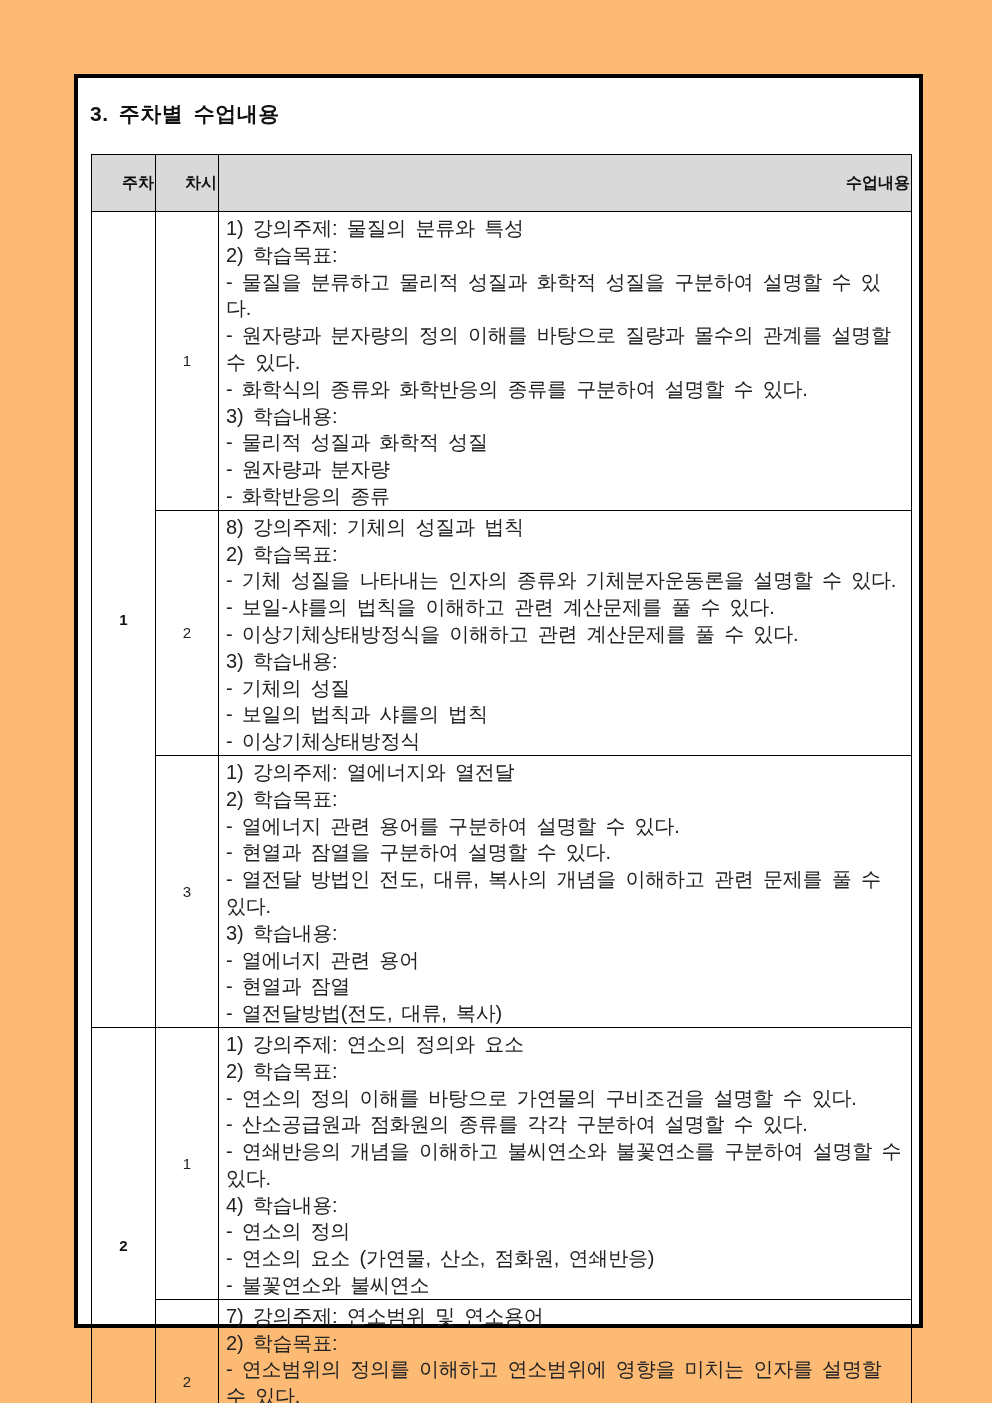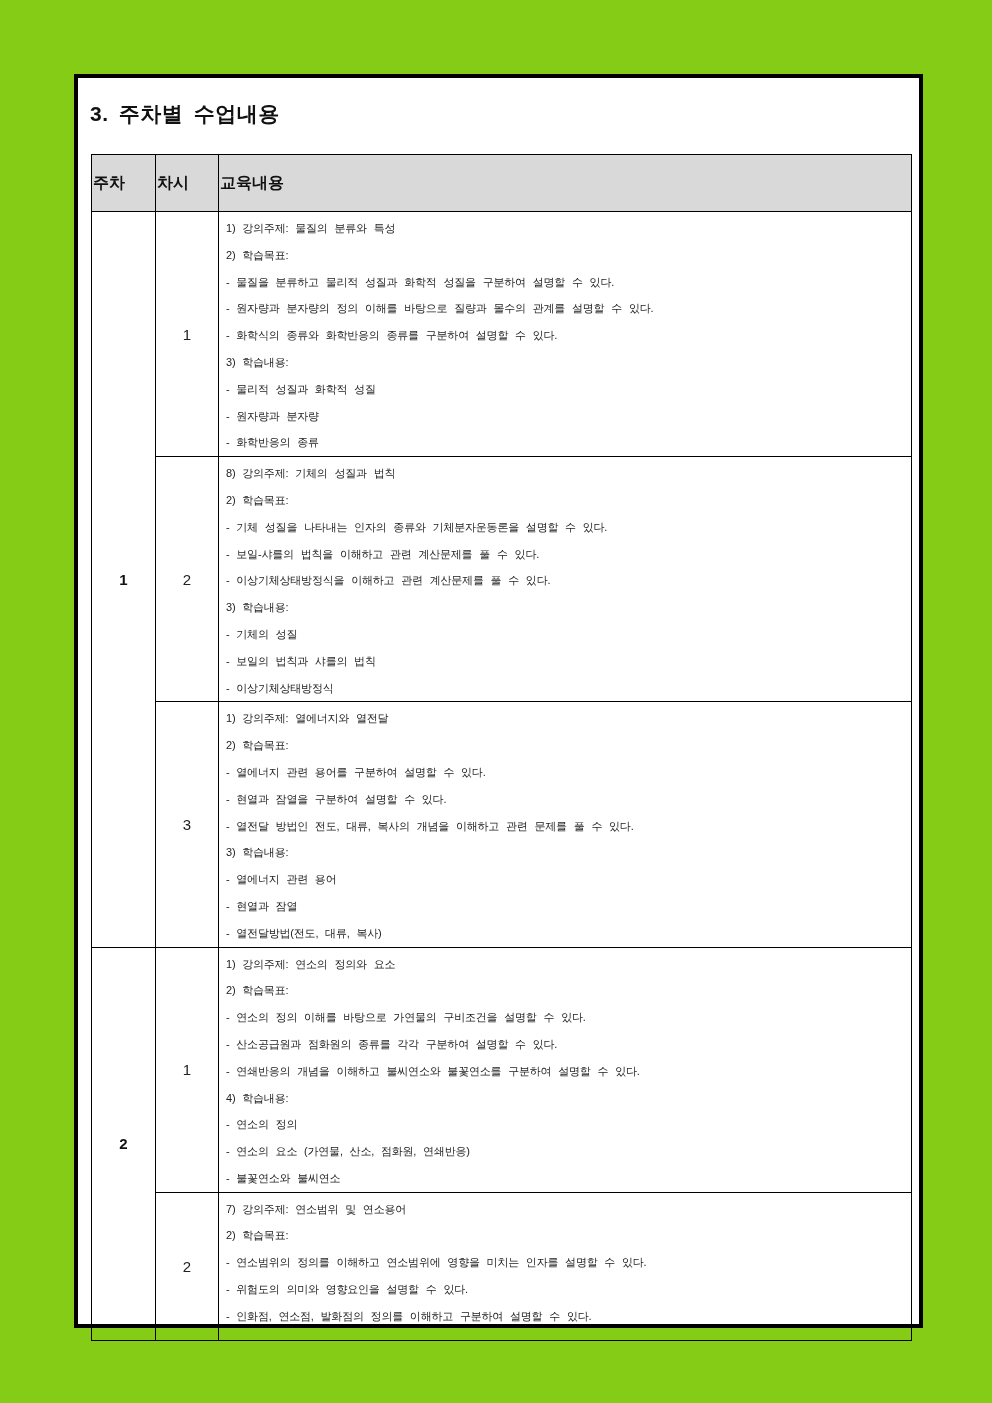--- a/index.html
+++ b/index.html
@@ -6,21 +6,21 @@
     margin: 0;
     padding: 0;
     background: #ffffff;
     font-family: "Liberation Sans", "DejaVu Sans", sans-serif;
     color: #1a1a1a;
   }
   .canvas {
     position: relative;
     width: 992px;
     height: 1403px;
-    background: #84cc16;
+    background: #fdba74;
     overflow: hidden;
   }
   .page-box {
     position: absolute;
     left: 74px;
     top: 74px;
     width: 849px;
     height: 1254px;
     border: 4px solid #000000;
     box-sizing: border-box;
@@ -50,21 +50,21 @@
     box-sizing: border-box;
   }
   col.col-week    { width: 64px; }
   col.col-session { width: 63px; }
   col.col-content { width: 693px; }
   th.header-cell {
     height: 57px;
     background: #d9d9d9;
     font-size: 16px;
     font-weight: bold;
-    text-align: left;
+    text-align: right;
     vertical-align: middle;
     color: #111111;
     word-spacing: 3px;
   }
   td.week-cell {
     text-align: center;
     vertical-align: middle;
     font-size: 15px;
     font-weight: bold;
     color: #111111;
@@ -72,21 +72,21 @@
   td.session-cell {
     text-align: center;
     vertical-align: middle;
     font-size: 15px;
     font-weight: normal;
     color: #222222;
   }
   td.content-cell {
     vertical-align: top;
     padding: 3px 8px 0 7px;
-    font-size: 11px;
+    font-size: 20px;
     line-height: 26.8px;
     white-space: pre-line;
     color: #222222;
     word-spacing: 4px;
     letter-spacing: -0.2px;
   }
   tr.row-h-243 { height: 243px; }
   tr.row-h-238 { height: 238px; }
   tr.row-h-242 { height: 242px; }
   tr.row-h-240 { height: 240px; }
@@ -103,21 +103,21 @@
     <table class="syllabus">
       <colgroup>
         <col class="col-week">
         <col class="col-session">
         <col class="col-content">
       </colgroup>
       <thead>
         <tr>
           <th class="header-cell">주차</th>
           <th class="header-cell">차시</th>
-          <th class="header-cell">교육내용</th>
+          <th class="header-cell">수업내용</th>
         </tr>
       </thead>
       <tbody>
         <tr class="row-h-243">
           <td class="week-cell" rowspan="3">1</td>
           <td class="session-cell">1</td>
           <td class="content-cell">1) 강의주제: 물질의 분류와 특성
 2) 학습목표:
 - 물질을 분류하고 물리적 성질과 화학적 성질을 구분하여 설명할 수 있다.
 - 원자량과 분자량의 정의 이해를 바탕으로 질량과 몰수의 관계를 설명할 수 있다.

